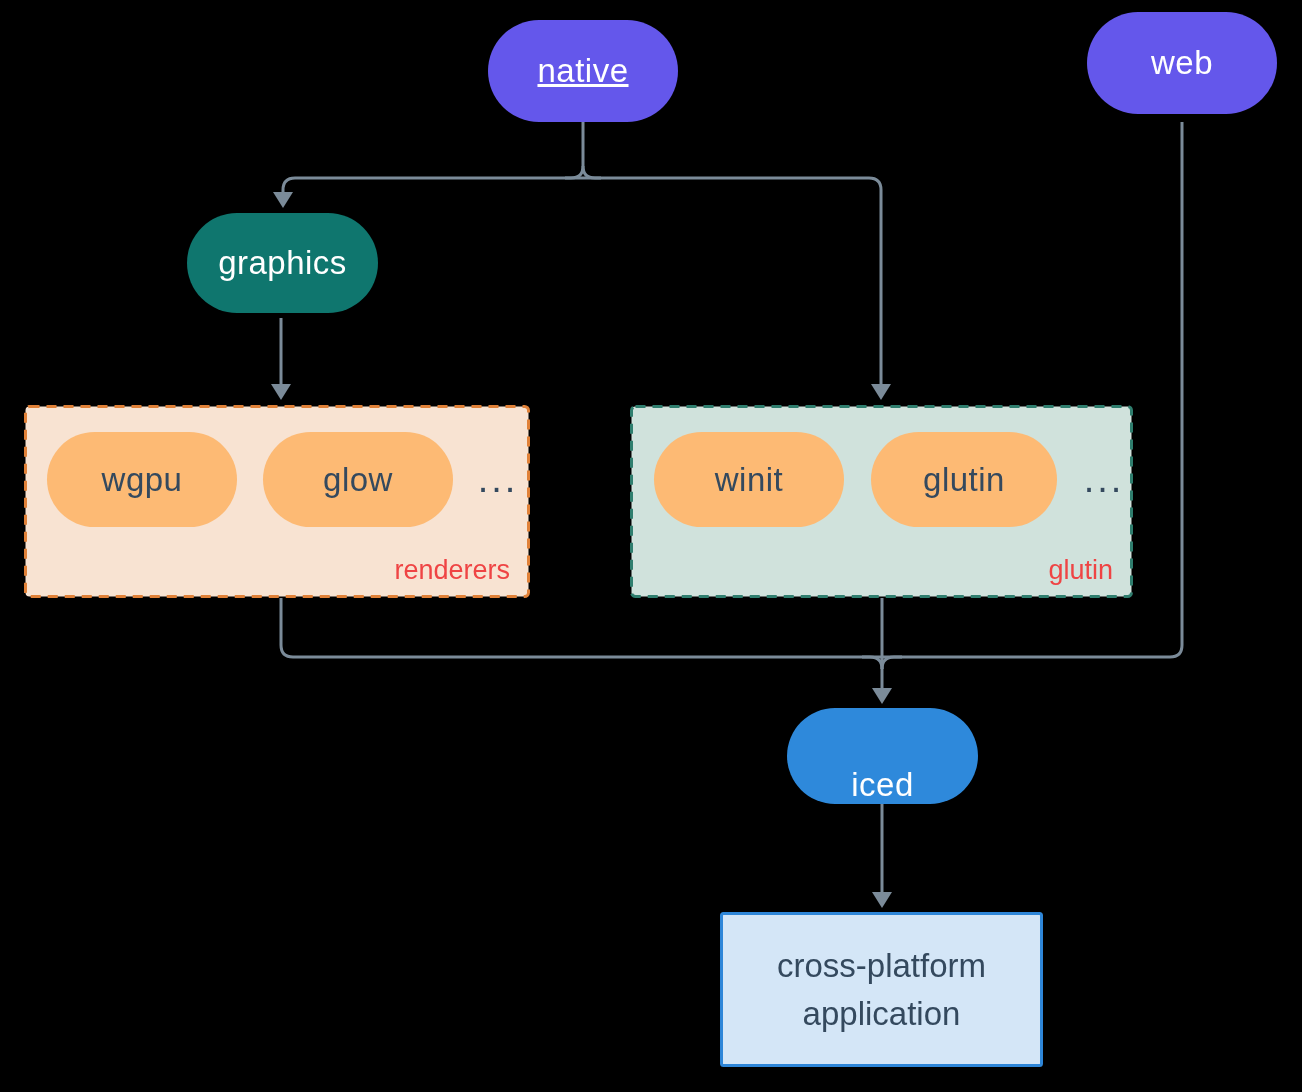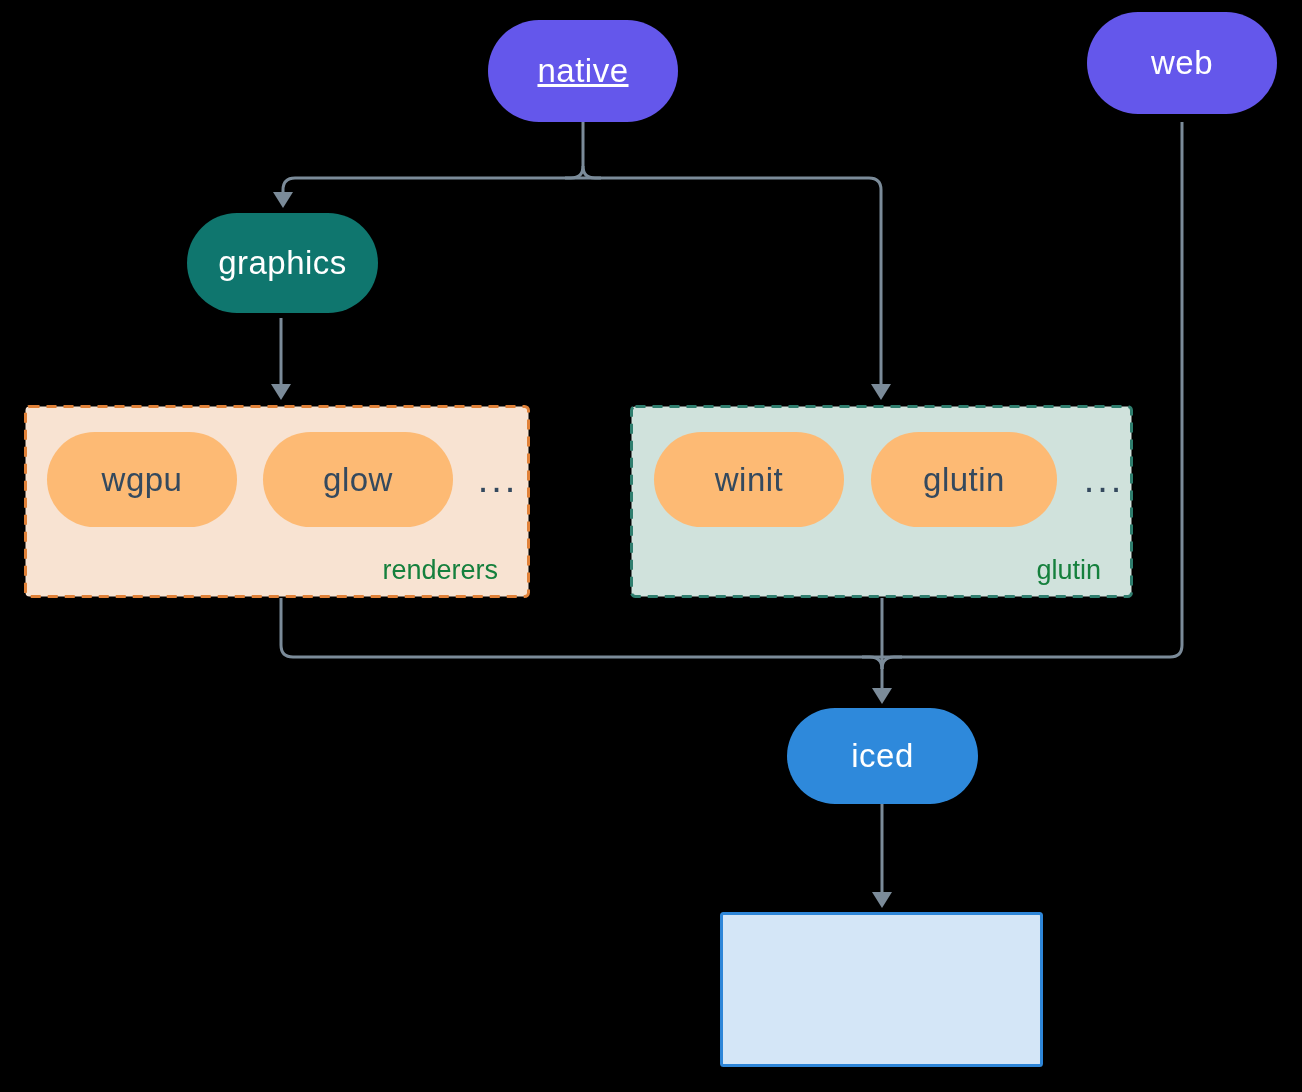--- a/index.html
+++ b/index.html
@@ -33,21 +33,21 @@
     color: #ffffff;
   }
   .pill-purple { background: #6457EB; }
   .pill-orange { background: #0f766e; }
   .pill-blue   { background: #2E89DB; }
   .pill-white  { background: #fdba74; color: #34495E; }
 
   .node-native   { left: 488px;  top: 20px;  width: 190px; height: 102px; text-decoration: underline; }
   .node-web      { left: 1087px; top: 12px;  width: 190px; height: 102px; }
   .node-graphics { left: 187px;  top: 213px; width: 191px; height: 100px; }
-  .node-iced     { left: 787px;  top: 708px; width: 191px; height: 96px; }
+  .node-iced     { left: 787px;  top: 708px; width: 191px; height: 96px; align-items: flex-end; }
 
   .group {
     position: absolute;
     width: 506px;
     height: 193px;
   }
   .group-renderers { left: 24px;  top: 405px; }
   .group-shells    { left: 630px; top: 405px; width: 503px; }
 
   .group .pill { height: 95px; top: 27px; width: 190px; }
@@ -64,24 +64,24 @@
     height: 95px;
     display: flex;
     align-items: center;
     justify-content: center;
     font-size: 38px;
     letter-spacing: 3px;
     color: #34495E;
   }
   .group-label {
     position: absolute;
-    right: 32px;
+    right: 20px;
     bottom: 12px;
     font-size: 27px;
-    color: #15803d;
+    color: #ef4444;
   }
   .app-box {
     position: absolute;
     left: 720px;
     top: 912px;
     width: 323px;
     height: 155px;
     display: flex;
     align-items: center;
     justify-content: center;
@@ -153,14 +153,18 @@
       <span>glutin</span>
     </div>
     <div class="ellipsis">...</div>
     <div class="group-label">glutin</div>
   </div>
 
   <div class="pill pill-blue node-iced">
     <span>iced</span>
   </div>
 
+  <div class="app-box">
+    <span>cross-platform
+application</span>
+  </div>
 
 </div>
 
 </body></html>

